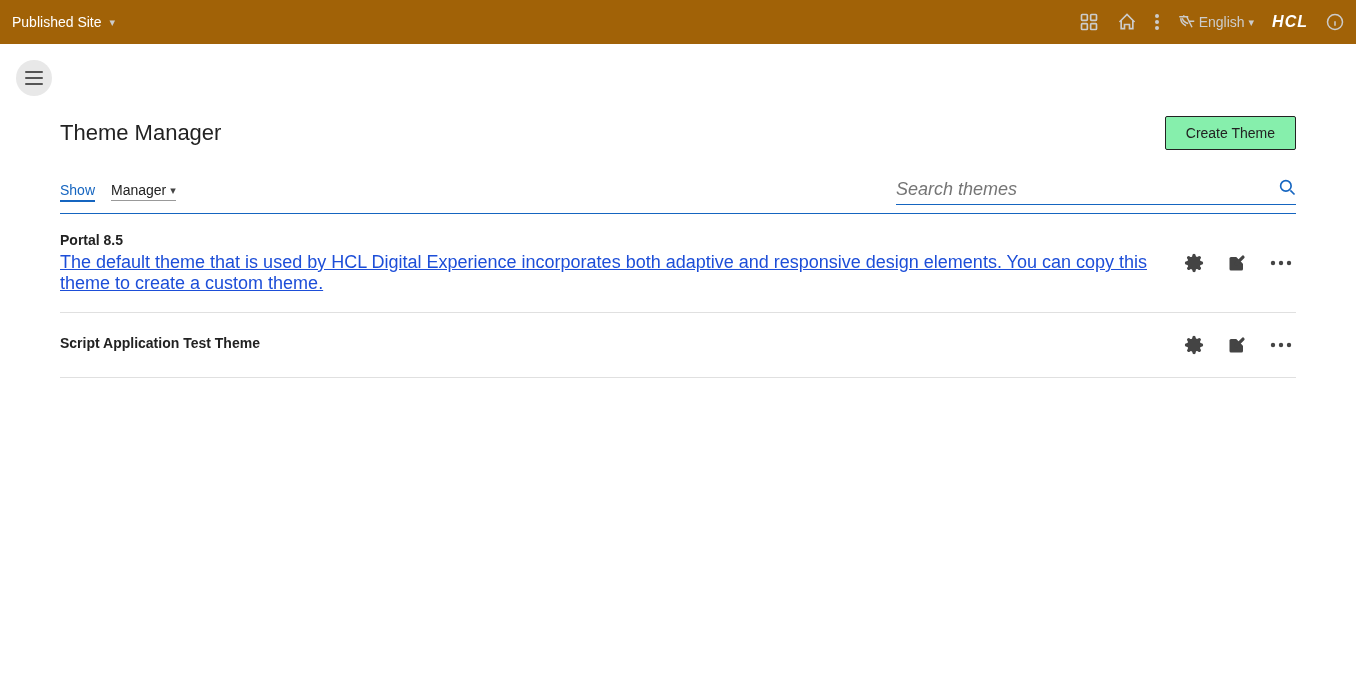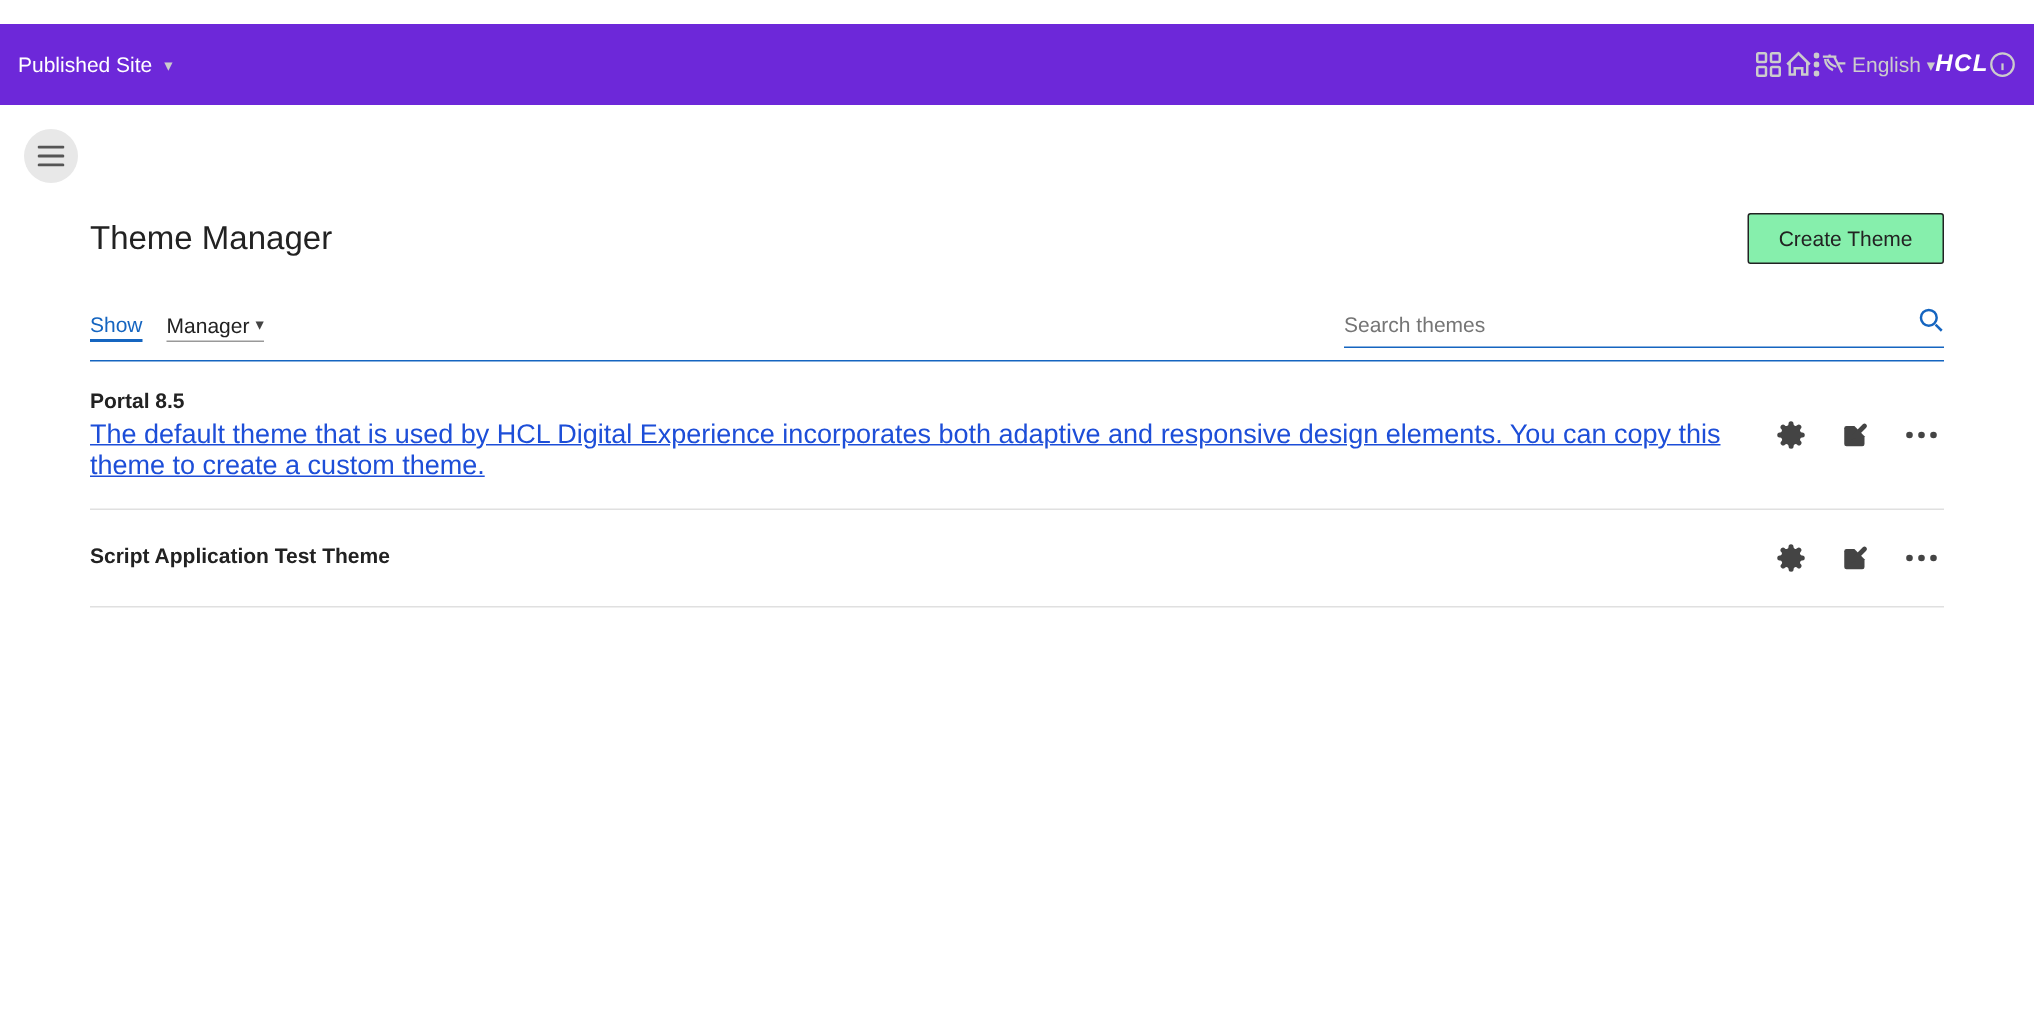--- a/index.html
+++ b/index.html
@@ -1,32 +1,31 @@
 <!DOCTYPE html>
 <html><head>
   <meta charset="utf-8">
   <style>
     * { margin: 0; padding: 0; box-sizing: border-box; }
     body { font-family: Arial, Helvetica, sans-serif; background: #fff; color: #222; font-size: 14px; }
 
     
     .topnav {
-      background: #6d28d9;
+      background: #a16207;
       color: #fff;
-      height: 54px;
+      height: 44px;
       display: flex;
       align-items: center;
       padding: 0 12px;
       justify-content: space-between;
-      margin-top: 16px;
     }
     .topnav-left { display: flex; align-items: center; gap: 6px; }
     .topnav-left span { color: #fff; font-size: 14px; }
     .topnav-left .chevron { font-size: 11px; color: #ccc; margin-left: 2px; }
-    .topnav-right { display: flex; align-items: center; }
+    .topnav-right { display: flex; align-items: center; gap: 18px; }
     .topnav-right .icon-btn {
       background: none; border: none; cursor: pointer; color: #ccc; font-size: 16px; display: flex; align-items: center;
     }
     .topnav-right .lang-btn {
       background: none; border: none; cursor: pointer; color: #ccc; font-size: 14px; display: flex; align-items: center; gap: 4px;
     }
     .hcl-logo { color: #fff; font-weight: bold; font-size: 16px; letter-spacing: 1px; font-style: italic; }
 
     
     .sidebar-toggle-area {
@@ -85,21 +84,21 @@
     .filter-select-value { font-size: 14px; color: #222; }
     .filter-chevron { font-size: 11px; color: #444; }
 
     .search-area {
       display: flex; align-items: center; gap: 8px;
       border-bottom: 1px solid #1565c0;
       padding-bottom: 4px;
       min-width: 400px;
     }
     .search-input {
-      border: none; outline: none; font-size: 14px; color: #ef4444; flex: 1; background: transparent;
+      border: none; outline: none; font-size: 18px; color: #ef4444; flex: 1; background: transparent; font-style: italic;
     }
     .search-icon { color: #1565c0; font-size: 16px; cursor: pointer; }
 
     
     .theme-list { }
     .theme-item {
       display: flex;
       align-items: center;
       justify-content: flex-start;
       padding: 18px 0;

